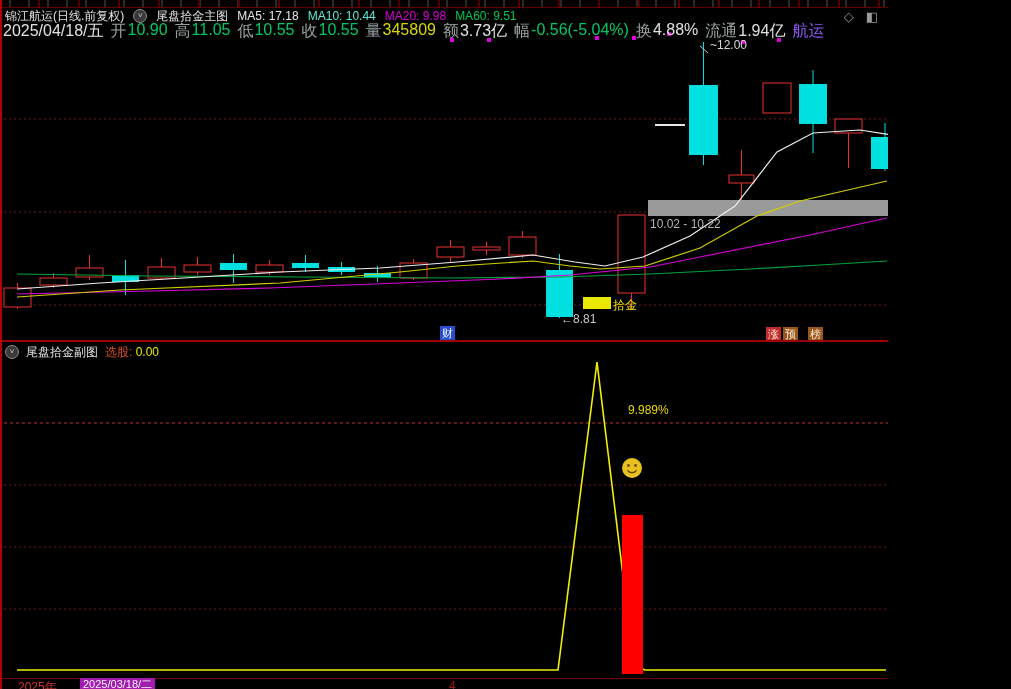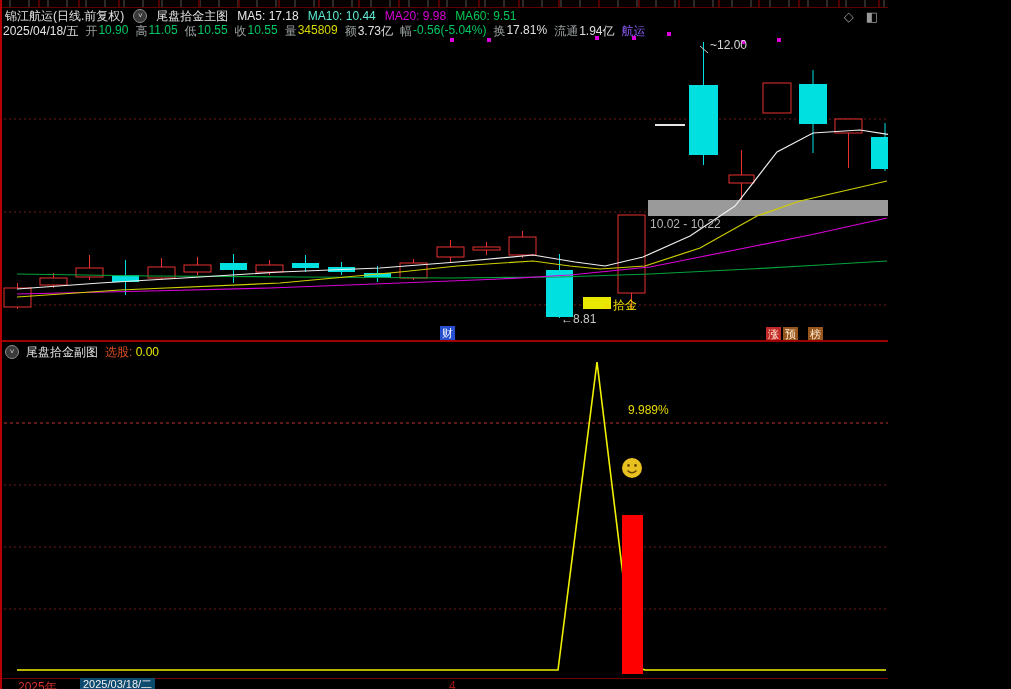--- a/index.html
+++ b/index.html
@@ -6,39 +6,39 @@
   #screen{position:relative;width:888px;height:689px;background:#000;overflow:hidden;
           font-family:"Liberation Sans","DejaVu Sans",sans-serif;}
   .abs{position:absolute;}
   #left-border{left:0;top:0;width:2px;height:689px;background:#b40000;z-index:30;}
   #top-strip{left:0;top:0;width:1011px;height:7px;background:#070000;
      border-bottom:1px solid #5e0000;
      background-image:repeating-linear-gradient(90deg,transparent 0 38px,#520000 38px 40px),
                       repeating-linear-gradient(90deg,transparent 0 9px,#2a2a2a 9px 11px,transparent 11px 19px);
      z-index:25;}
   #header1{left:5px;top:9px;height:14px;display:flex;align-items:center;gap:9px;font-size:12px;z-index:20;}
-  #header2{left:3px;top:24px;height:14px;display:flex;align-items:center;gap:7px;font-size:12px;z-index:20;}
+  #header2{left:3px;top:24px;height:14px;display:flex;align-items:center;gap:7px;font-size:16px;z-index:20;}
   .t-white{color:#e2e2e2;}
   .circle-ico{display:inline-flex;align-items:center;justify-content:center;width:12px;height:12px;
      border-radius:50%;background:#3a3a3a;border:1px solid #8a8a8a;color:#cfcfcf;font-size:8px;line-height:8px;}
   .qfield{display:inline-flex;gap:1px;}
   .qlabel{color:#9aa0a0;}
   #tr-icons{right:10px;top:9px;display:flex;gap:12px;color:#9a9a9a;font-size:13px;z-index:20;}
   #chart-svg{left:0;top:0;z-index:5;}
   .annot{position:absolute;font-size:12px;white-space:nowrap;z-index:10;}
   #divider-main{left:0;top:340px;width:1011px;height:2px;background:#9c0000;z-index:12;}
   #badge-cai{left:440px;top:326px;width:15px;height:15px;background:#274fd0;color:#fff;
      font-size:11px;line-height:15px;text-align:center;z-index:12;}
   #tabs-right{left:766px;top:327px;display:flex;gap:2px;z-index:12;font-size:11px;}
   .rtab{height:14px;line-height:14px;padding:0 2px;color:#ffe9d0;}
   #sub-header{left:5px;top:345px;height:14px;display:flex;align-items:center;gap:7px;font-size:12px;z-index:12;}
   #axis-line{left:0;top:678px;width:1011px;height:1px;background:#6e0000;z-index:12;}
   #axis-row{left:0;top:679px;width:1011px;height:10px;z-index:12;font-size:12px;}
   #axis-year{position:absolute;left:18px;top:0;color:#d83030;}
-  #axis-date{position:absolute;left:80px;top:-1px;background:#0c4a6e;color:#f0f0f0;
+  #axis-date{position:absolute;left:80px;top:-1px;background:#a21caf;color:#f0f0f0;
      padding:0 3px;height:12px;line-height:12px;font-size:11px;}
   #axis-marker{position:absolute;left:449px;top:0;color:#a01414;}
   #label-percent{color:#e8d800;}
   #label-band{color:#b4b4b4;}
   #label-high{color:#d8d8d8;}
   #label-low{color:#c8c8c8;}
   #label-shijin{color:#f0e000;}
 </style>
 </head>
 <body>
@@ -91,21 +91,21 @@
         <span class="qfield">
           <span class="qlabel">额</span>
           <span style="color: rgb(224, 224, 224);">3.73亿</span>
         </span>
         <span class="qfield">
           <span class="qlabel">幅</span>
           <span style="color: rgb(0, 200, 100);">-0.56(-5.04%)</span>
         </span>
         <span class="qfield">
           <span class="qlabel">换</span>
-          <span style="color: rgb(224, 224, 224);">17.81%</span>
+          <span style="color: rgb(224, 224, 224);">4.88%</span>
         </span>
         <span class="qfield">
           <span class="qlabel">流通</span>
           <span style="color: rgb(224, 224, 224);">1.94亿</span>
         </span>
       </span>
     <span style="color: #8b5cf6;">航运</span>
   </div>
 
   <svg id="chart-svg" class="abs" width="1011" height="689" viewBox="0 0 1011 689">

